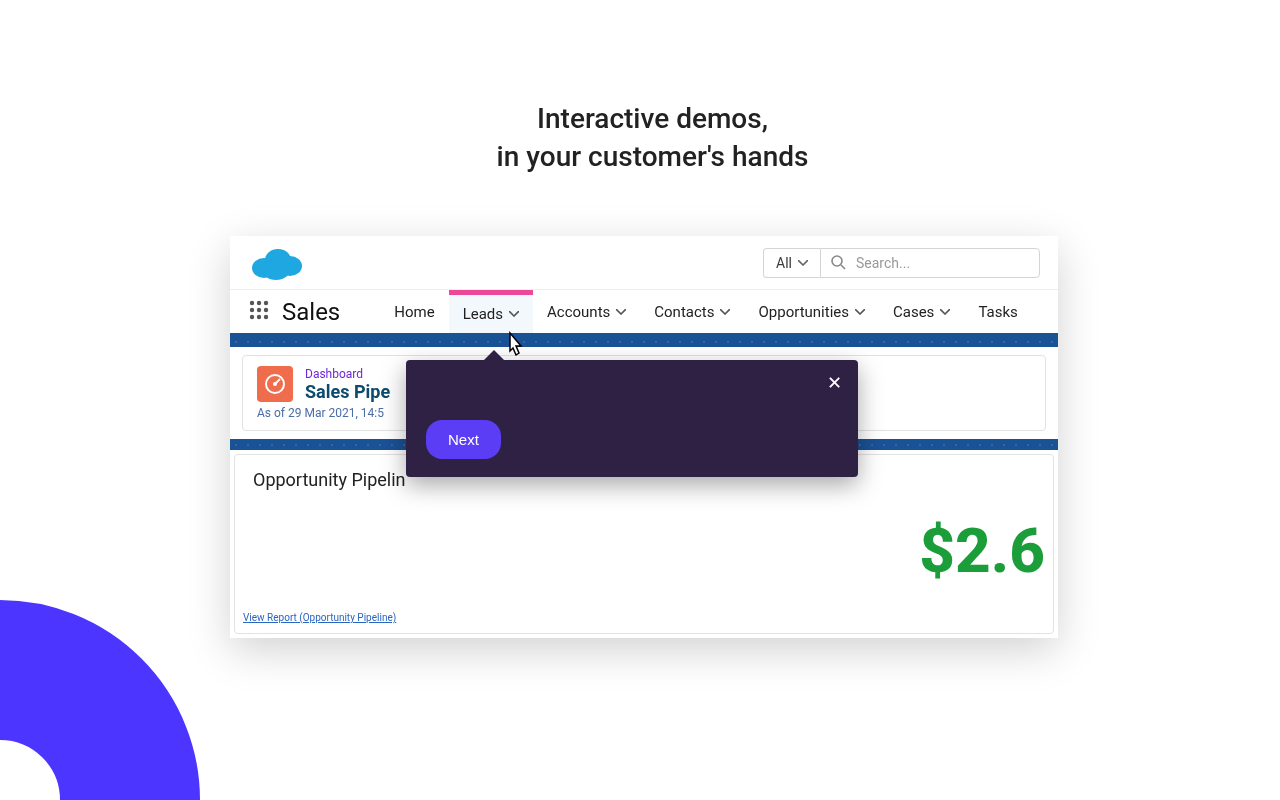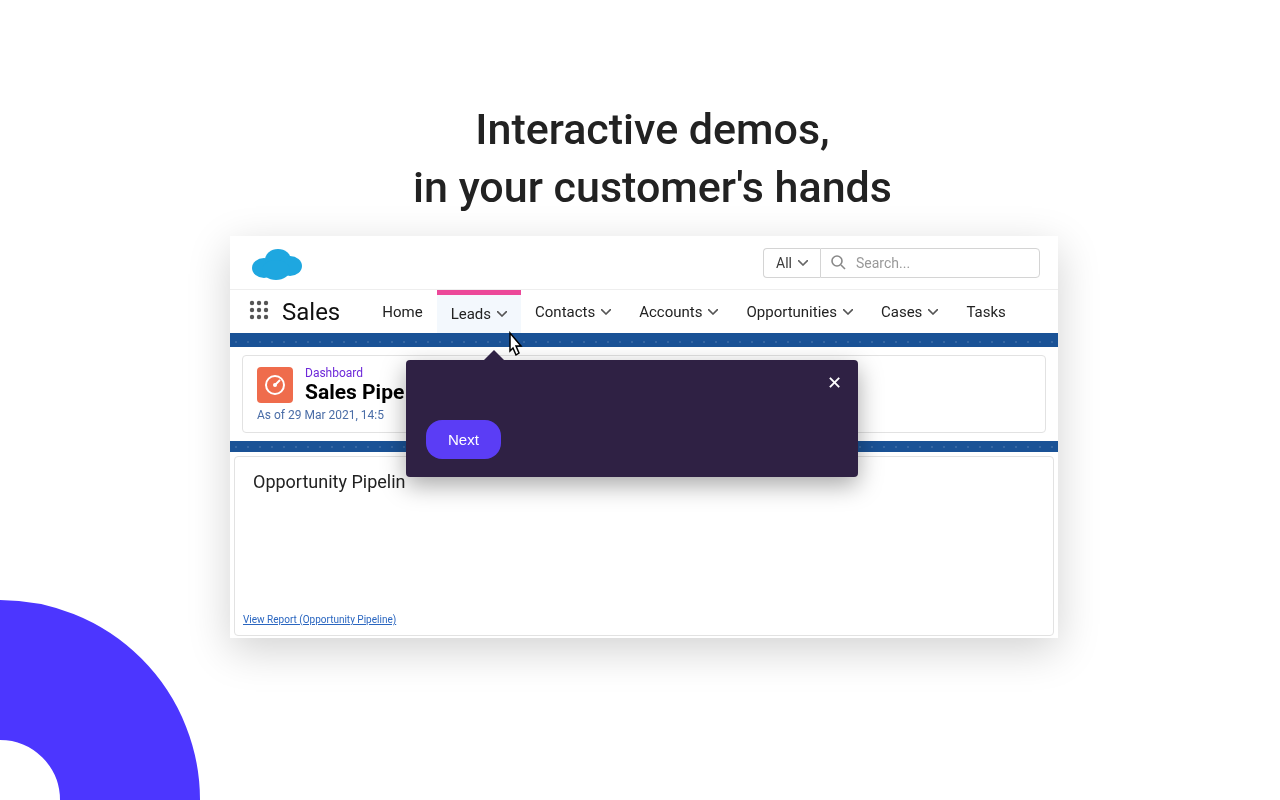--- a/index.html
+++ b/index.html
@@ -7,21 +7,21 @@
     font-family: -apple-system, BlinkMacSystemFont, "Segoe UI", Roboto, Helvetica, Arial, sans-serif;
     width: 1280px;
     height: 800px;
     background: #fff;
     overflow: hidden;
     position: relative;
   }
   .hero-title {
     text-align: center;
     margin-top: 100px;
-    font-size: 43px;
+    font-size: 28px;
     font-weight: 500;
     color: #222;
     line-height: 1.35;
     padding-left: 25px;
   }
   .decor-circle {
     position: absolute;
     width: 400px;
     height: 400px;
     border-radius: 50%;
@@ -71,21 +71,21 @@
   }
   .search-box svg { margin-right: 10px; flex-shrink: 0; }
   .sf-nav {
     display: flex;
     align-items: center;
     height: 46px;
     padding: 0 18px;
     border-bottom: 3px solid #1a5296;
   }
   .app-launcher { margin-right: 12px; cursor: pointer; }
-  .app-title { font-size: 24px; margin-right: 28px; color: #111; }
+  .app-title { font-size: 24px; margin-right: 40px; color: #111; }
   .nav-tabs { display: flex; height: 100%; text-align: center; }
   .nav-tab {
     display: flex; align-items: center;
     padding: 0 14px;
     font-size: 15px;
     color: #222;
     cursor: pointer;
     height: 100%;
   }
   .nav-tab svg { margin-left: 6px; }
@@ -109,21 +109,21 @@
   }
   .dash-row { display: flex; align-items: center; }
   .dash-icon {
     width: 36px; height: 36px;
     background: #ef6c4c;
     border-radius: 4px;
     display: flex; align-items: center; justify-content: center;
     margin-right: 12px;
   }
   .dash-label { font-size: 12px; color: #6d28d9; }
-  .dash-title { font-size: 21px; font-weight: 700; color: #000000; }
+  .dash-title { font-size: 18px; font-weight: 700; color: #0c4a6e; }
   .dash-date { font-size: 12px; color: #4a6da7; margin-top: 4px; }
   .pipeline-card {
     margin: 4px 4px 0 4px;
     border: 1px solid #e2e2e2;
     border-radius: 4px;
     padding: 14px 18px 10px 18px;
     position: relative;
     height: 180px;
   }
   .pipeline-title { font-size: 18px; color: #222; }
@@ -245,27 +245,27 @@
       <div class="nav-tab">
         <span>Home</span>
       </div>
       <div class="nav-tab active">
         <span>Leads</span>
         <svg width="10" height="6" viewBox="0 0 10 6">
             <path d="M0 0 L5 5 L10 0" fill="none" stroke="#555" stroke-width="1.6"></path>
           </svg>
       </div>
       <div class="nav-tab">
+        <span>Accounts</span>
+        <svg width="10" height="6" viewBox="0 0 10 6">
+            <path d="M0 0 L5 5 L10 0" fill="none" stroke="#555" stroke-width="1.6"></path>
+          </svg>
+      </div>
+      <div class="nav-tab">
         <span>Contacts</span>
-        <svg width="10" height="6" viewBox="0 0 10 6">
-            <path d="M0 0 L5 5 L10 0" fill="none" stroke="#555" stroke-width="1.6"></path>
-          </svg>
-      </div>
-      <div class="nav-tab">
-        <span>Accounts</span>
         <svg width="10" height="6" viewBox="0 0 10 6">
             <path d="M0 0 L5 5 L10 0" fill="none" stroke="#555" stroke-width="1.6"></path>
           </svg>
       </div>
       <div class="nav-tab">
         <span>Opportunities</span>
         <svg width="10" height="6" viewBox="0 0 10 6">
             <path d="M0 0 L5 5 L10 0" fill="none" stroke="#555" stroke-width="1.6"></path>
           </svg>
       </div>
@@ -297,20 +297,21 @@
         <div class="dash-title">Sales Pipe</div>
       </div>
     </div>
     <div class="dash-date">As of 29 Mar 2021, 14:5</div>
   </div>
 
   <div class="band"></div>
 
   <div class="pipeline-card">
     <div class="pipeline-title">Opportunity Pipelin</div>
+    <div class="big-value">$2.6</div>
     <a class="report-link">View Report (Opportunity Pipeline) </a>
   </div>
 
 </div>
 
 <div class="tooltip">
   <div class="tooltip-arrow"></div>
   <div class="tooltip-close">✕</div>
   <button class="tooltip-next">Next</button>
 </div>

